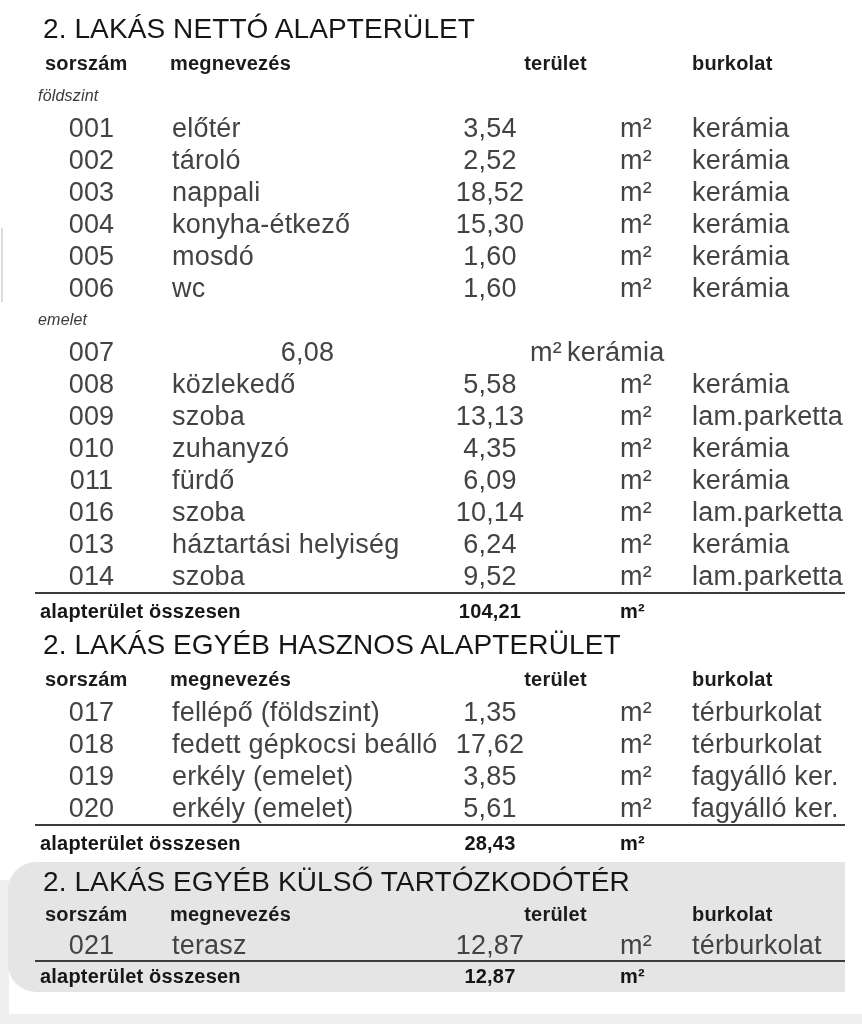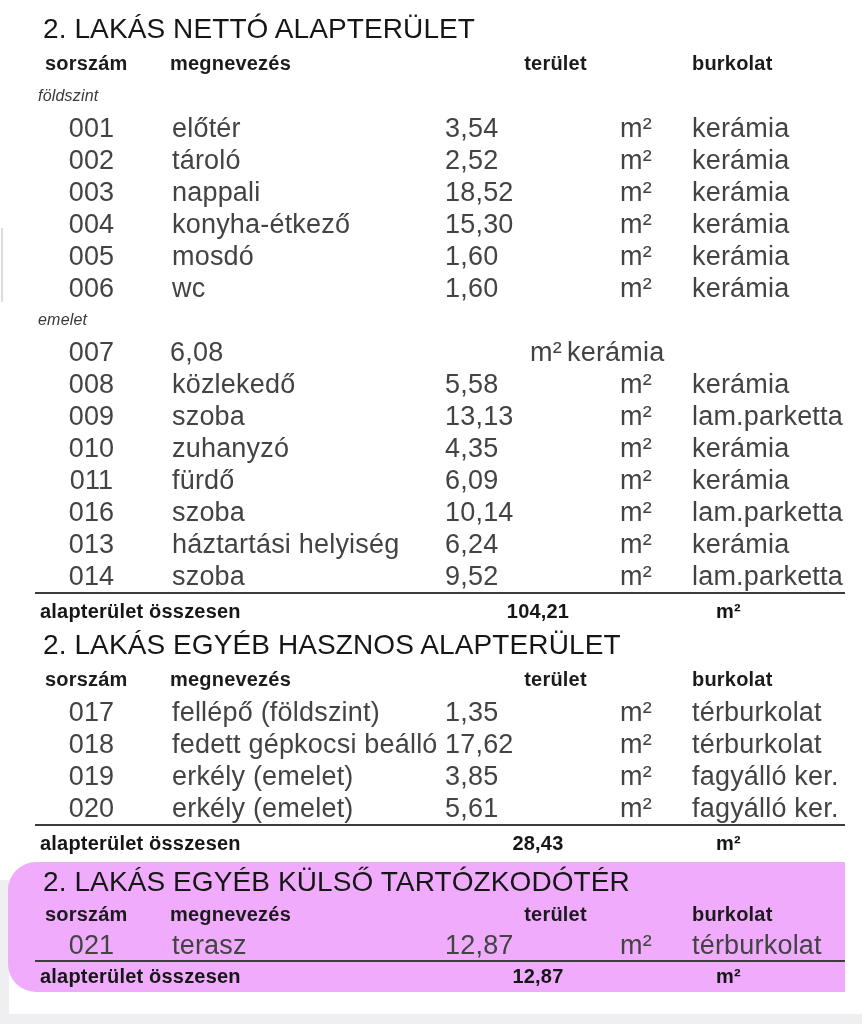--- a/index.html
+++ b/index.html
@@ -39,44 +39,44 @@
   .hrow .hc3{text-align:center;padding-left:6px;}
   .hrow .hc4{padding-left:32px;}
   .drow{
     display:grid;
     grid-template-columns:135px 275px 90px 125px 1fr;
     height:32px;line-height:32px;
     font-size:27px;color:#434343;
   }
   .drow .c1{text-align:center;padding-right:22px;}
   .drow .c2{padding-left:2px;}
-  .drow .c3{text-align:left;}
+  .drow .c3{text-align:center;}
   .drow .c4{padding-left:85px;}
   .drow .c5{padding-left:32px;}
   .grow{
     height:32px;line-height:32px;
     font-size:16px;font-style:italic;color:#3a3a3a;
     padding-left:3px;
   }
   .trow{
     display:grid;
     grid-template-columns:410px 90px 125px 1fr;
     border-top:2px solid #3c3c3c;
     height:36px;line-height:34px;
-    font-size:20px;font-weight:bold;color:#161616;gap:48px;
+    font-size:20px;font-weight:bold;color:#161616;
   }
   .trow .tlabel{padding-left:5px;}
   .trow .tval{text-align:center;}
   .trow .tunit{padding-left:85px;}
   .sec2{}
   .card{
     position:relative;
     margin-left:-27px;
     padding:6px 0 0 27px;
-    background:#f0abfc;
+    background:#e5e5e5;
     border-radius:28px 0 0 28px;
   }
   .card .title{height:28px;line-height:28px;}
   .card .hrow{height:32px;line-height:32px;}
   .card .drow{height:30px;line-height:30px;}
   .card .trow{height:30px;line-height:28px;}
 </style>
 </head>
 <body>
 

